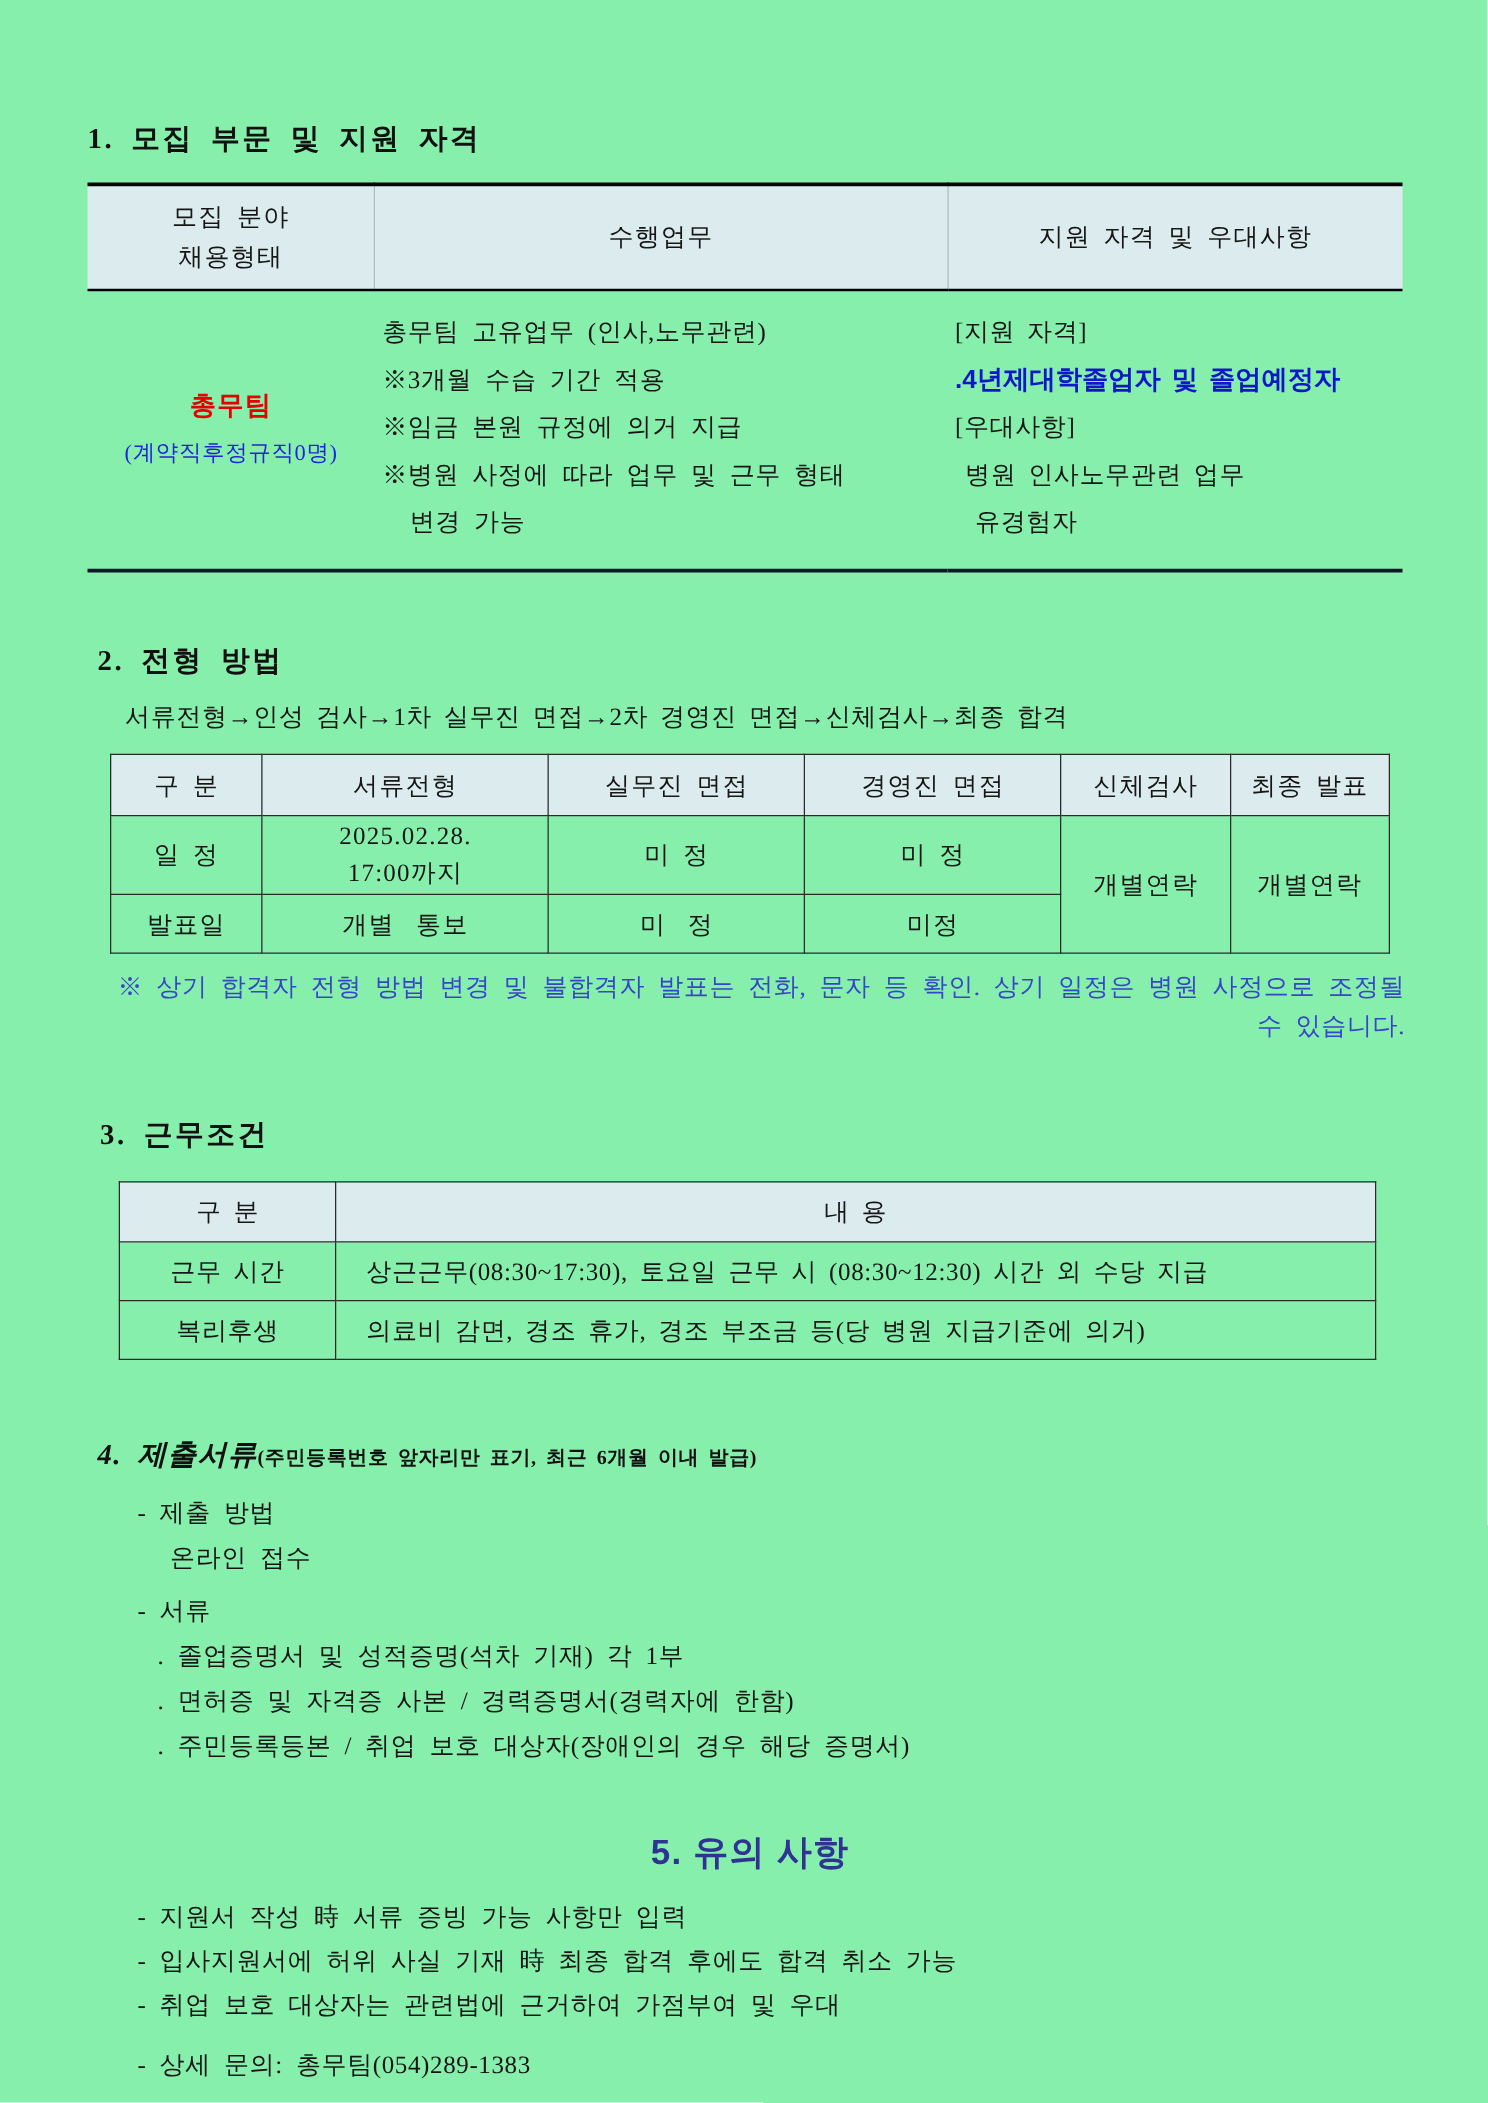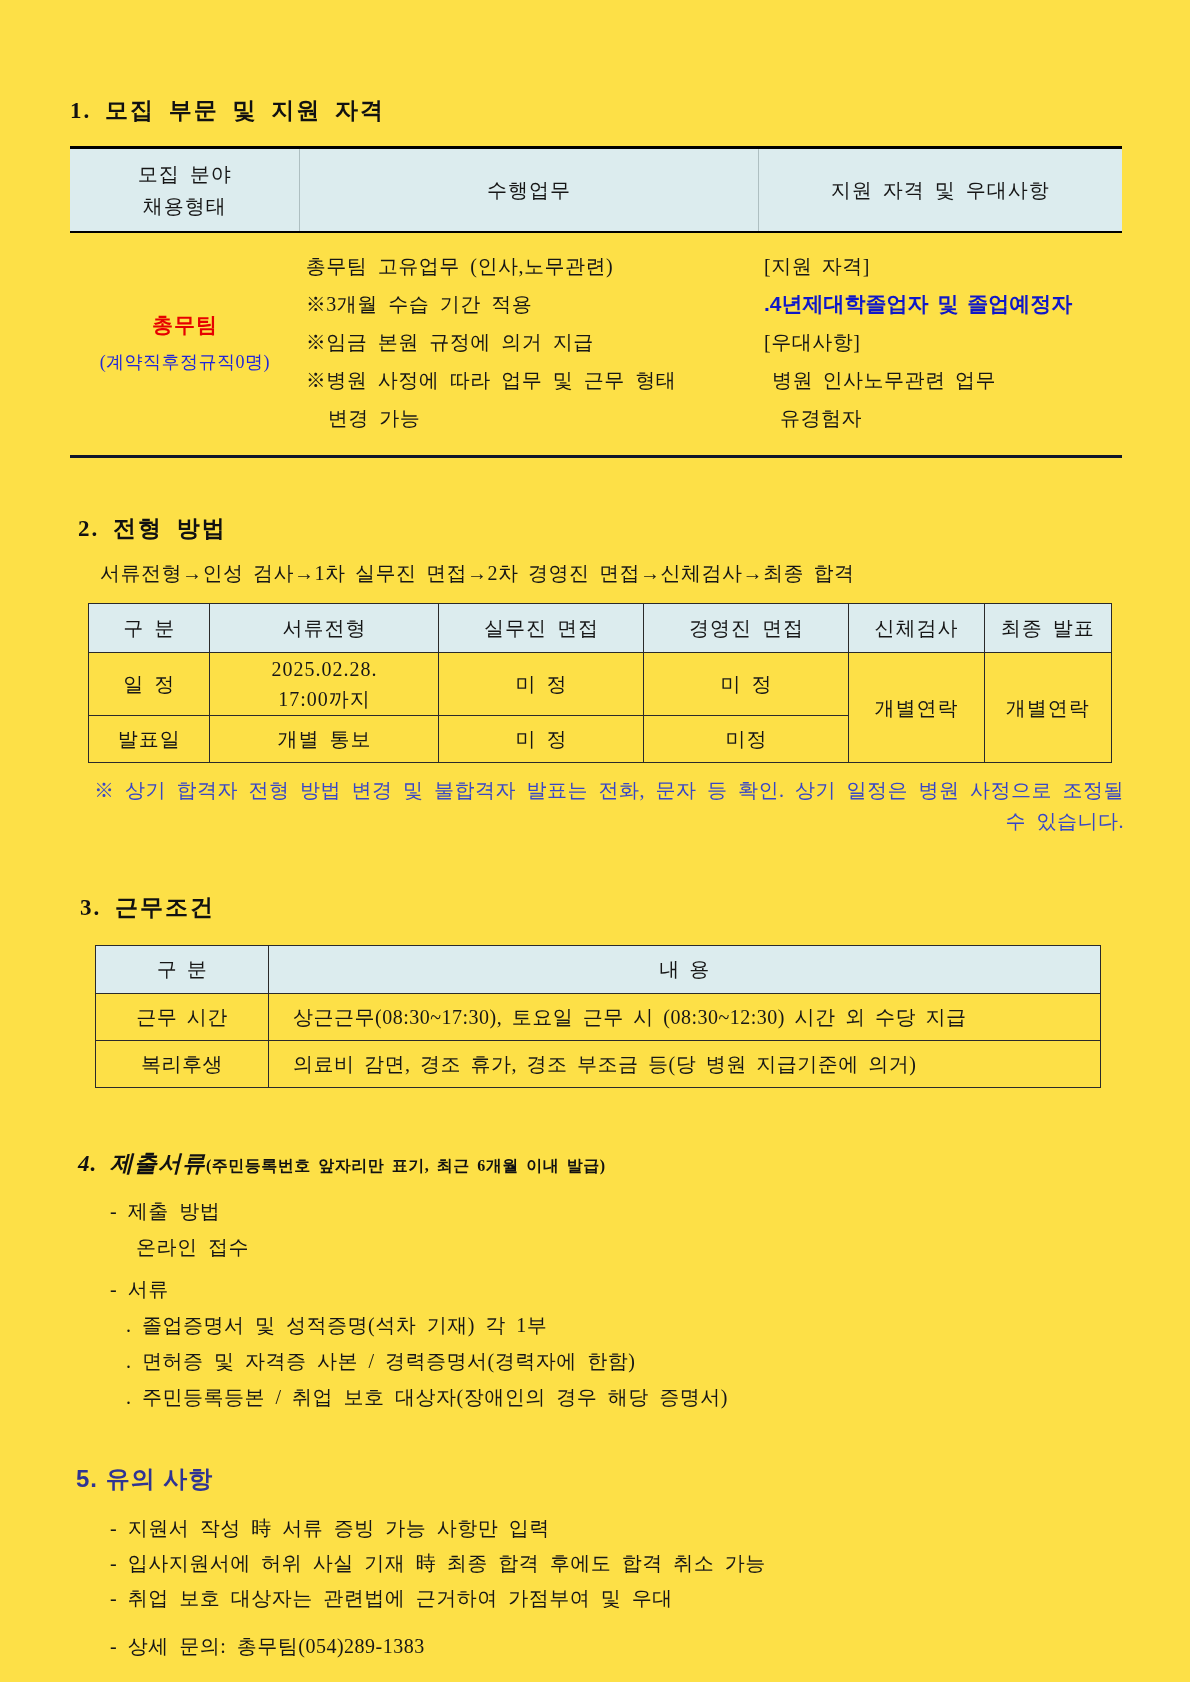--- a/index.html
+++ b/index.html
@@ -1,21 +1,21 @@
 <!DOCTYPE html>
 <html lang="ko"><head>
 <meta charset="utf-8">
 <style>
   html,body{margin:0;padding:0;background:#ffffff;}
   .page{
     position:relative;
     width:1190px;height:1682px;
     box-sizing:border-box;
     padding:95px 66px 0 70px;
-    background:#fde047;
+    background:#86efac;
     font-family:"Liberation Serif","DejaVu Serif",serif;
     color:#161616;
     overflow:hidden;
   }
   .sec-title{
     font-size:23px;
     letter-spacing:2px;
     word-spacing:6px;
     color:#111;
     margin:0 0 20px 0;
@@ -80,21 +80,21 @@
   .t2 th,.t2 td{
     border:1.5px solid #2a2a2a;
     text-align:center;
     font-weight:normal;
     font-size:20px;
     letter-spacing:1px;
     word-spacing:4px;
   }
   .t2 th{background:#dcecee;height:46px;}
   .t2 .row-sched td{height:60px;line-height:30px;}
-  .t2 .row-announce td{height:44px;}
+  .t2 .row-announce td{height:44px;font-family:Liberation Mono, monospace;}
   .t2c1{width:120px;}
   .t2c2{width:228px;}
   .t2c3{width:205px;}
   .t2c4{width:205px;}
   .t2c5{width:134px;}
   .t2c6{width:126px;}
   .note-blue{
     margin:12px 0 0 18px;
     color:#3646c8;
     font-size:20px;
@@ -132,22 +132,23 @@
   .ind-b{margin-left:66px;}
   .ind-c{margin-left:56px;}
   .gap-top{margin-top:6px;}
   
   .s5{margin-top:48px;}
   .s5-title{
     margin:0 0 16px 6px;
     color:#2f3493;
     font-family:"Liberation Sans","DejaVu Sans",sans-serif;
     font-weight:bold;
-    font-size:24px;
+    font-size:28px;
     letter-spacing:1px;
+    text-align:center;
   }
   .s5-item{
     margin-left:40px;
     font-size:20px;line-height:35px;
     letter-spacing:0.5px;word-spacing:5px;
     color:#161616;
   }
   .s5-item.last{margin-top:13px;}
 </style>
 </head>

